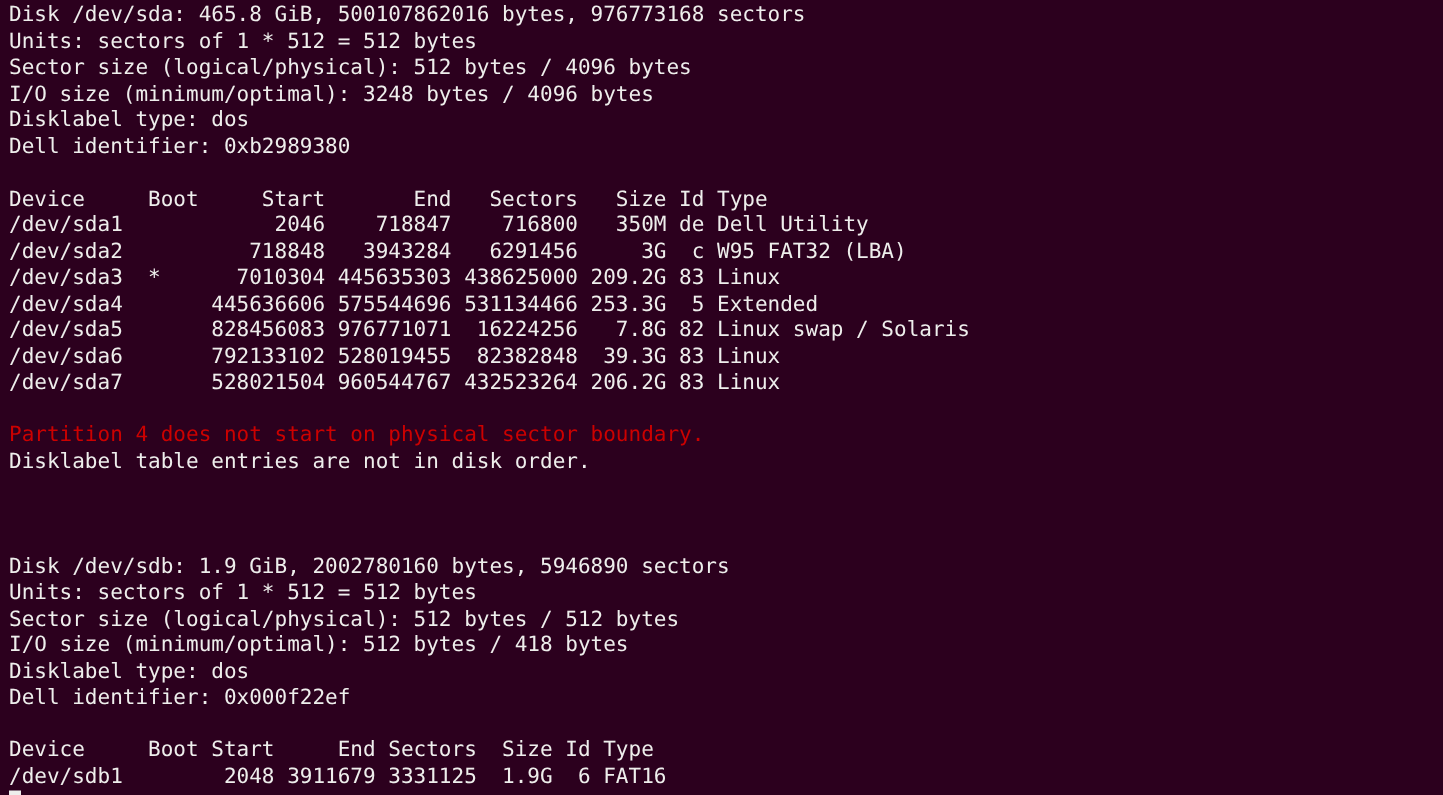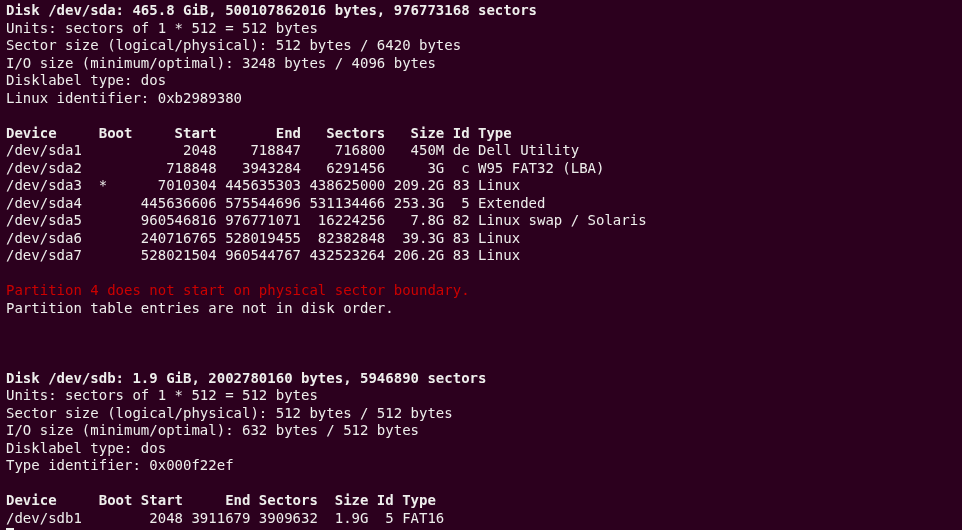--- a/index.html
+++ b/index.html
@@ -11,62 +11,62 @@
     font-size: 14px;
     line-height: 1.25;
     width: 962px;
     height: 530px;
     overflow: hidden;
   }
   body {
     padding: 2px 6px;
     box-sizing: border-box;
   }
-  .bold { font-weight: bold; margin-top: 24px; }
+  .bold { font-weight: normal; margin-top: 24px; }
   .warn { color: #cc0000; }
   .cursor {
     display: inline-block;
     width: 8px;
     height: 14px;
     background: #eeeeec;
     vertical-align: -2px;
   }
   pre {
     margin: 0;
     font-family: inherit;
     white-space: pre;
   }
   span { white-space: pre; }
 </style>
 </head>
 <body>
 
 <pre><span class="bold">Disk /dev/sda: 465.8 GiB, 500107862016 bytes, 976773168 sectors</span>
 <span>Units: sectors of 1 * 512 = 512 bytes</span>
-<span>Sector size (logical/physical): 512 bytes / 6420 bytes</span>
+<span>Sector size (logical/physical): 512 bytes / 4096 bytes</span>
 <span>I/O size (minimum/optimal): 3248 bytes / 4096 bytes</span>
 <span>Disklabel type: dos</span>
-<span>Linux identifier: 0xb2989380</span>
+<span>Dell identifier: 0xb2989380</span>
 
 <span class="bold">Device     Boot     Start       End   Sectors   Size Id Type</span>
-<span>/dev/sda1            2048    718847    716800   450M de Dell Utility</span>
+<span>/dev/sda1            2046    718847    716800   350M de Dell Utility</span>
 <span>/dev/sda2          718848   3943284   6291456     3G  c W95 FAT32 (LBA)</span>
 <span>/dev/sda3  *      7010304 445635303 438625000 209.2G 83 Linux</span>
 <span>/dev/sda4       445636606 575544696 531134466 253.3G  5 Extended</span>
-<span>/dev/sda5       960546816 976771071  16224256   7.8G 82 Linux swap / Solaris</span>
-<span>/dev/sda6       240716765 528019455  82382848  39.3G 83 Linux</span>
+<span>/dev/sda5       828456083 976771071  16224256   7.8G 82 Linux swap / Solaris</span>
+<span>/dev/sda6       792133102 528019455  82382848  39.3G 83 Linux</span>
 <span>/dev/sda7       528021504 960544767 432523264 206.2G 83 Linux</span>
 
 <span class="warn">Partition 4 does not start on physical sector boundary.</span>
-<span>Partition table entries are not in disk order.</span>
+<span>Disklabel table entries are not in disk order.</span>
 
 
 
 <span class="bold">Disk /dev/sdb: 1.9 GiB, 2002780160 bytes, 5946890 sectors</span>
 <span>Units: sectors of 1 * 512 = 512 bytes</span>
 <span>Sector size (logical/physical): 512 bytes / 512 bytes</span>
-<span>I/O size (minimum/optimal): 632 bytes / 512 bytes</span>
+<span>I/O size (minimum/optimal): 512 bytes / 418 bytes</span>
 <span>Disklabel type: dos</span>
-<span>Type identifier: 0x000f22ef</span>
+<span>Dell identifier: 0x000f22ef</span>
 
 <span class="bold">Device     Boot Start     End Sectors  Size Id Type</span>
-<span>/dev/sdb1        2048 3911679 3909632  1.9G  5 FAT16</span>
+<span>/dev/sdb1        2048 3911679 3331125  1.9G  6 FAT16</span>
 <span class="cursor"></span></pre>
 
 </body></html>

